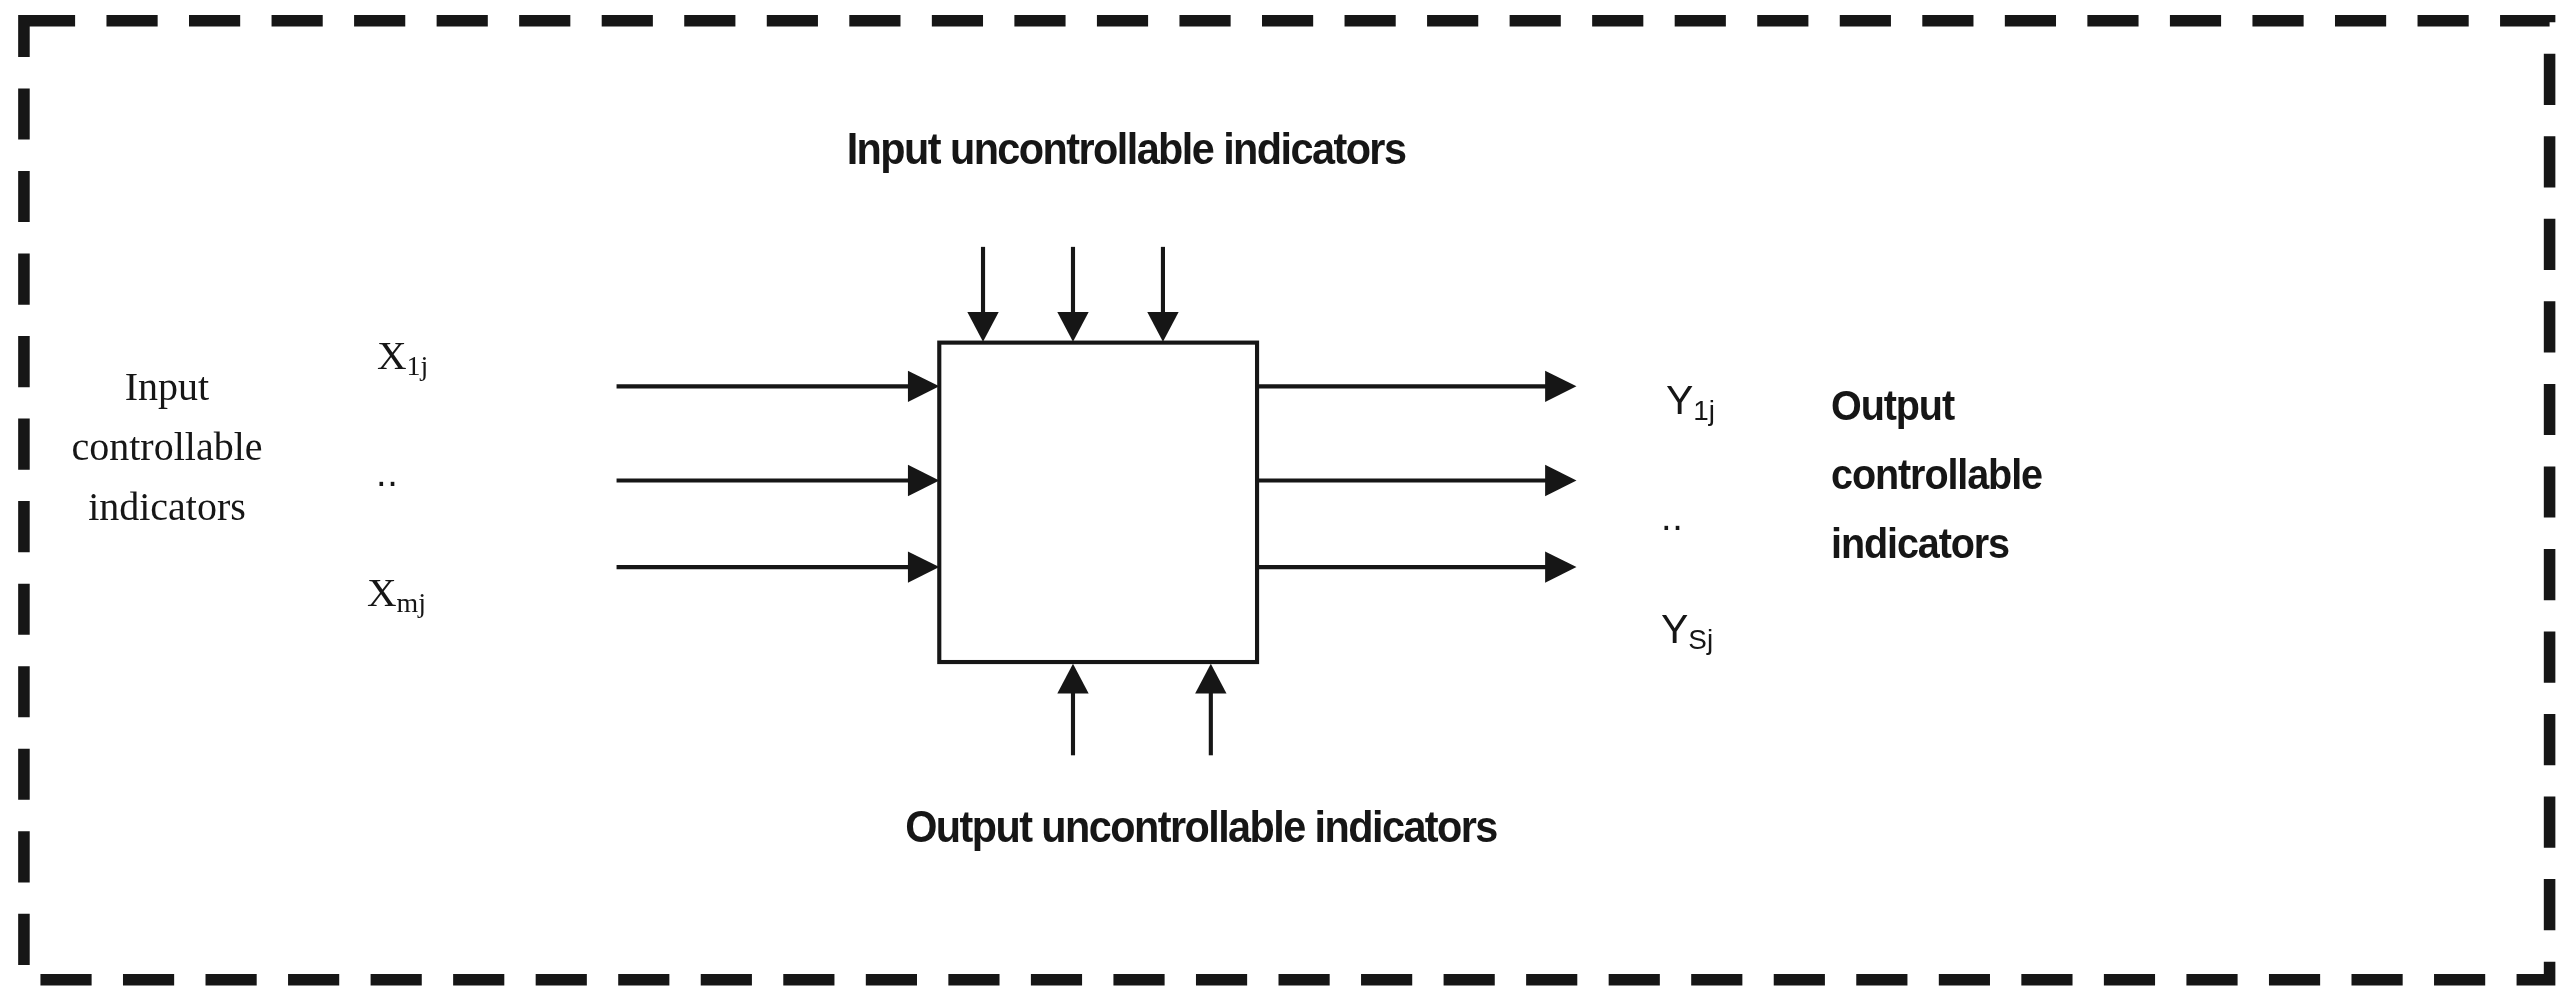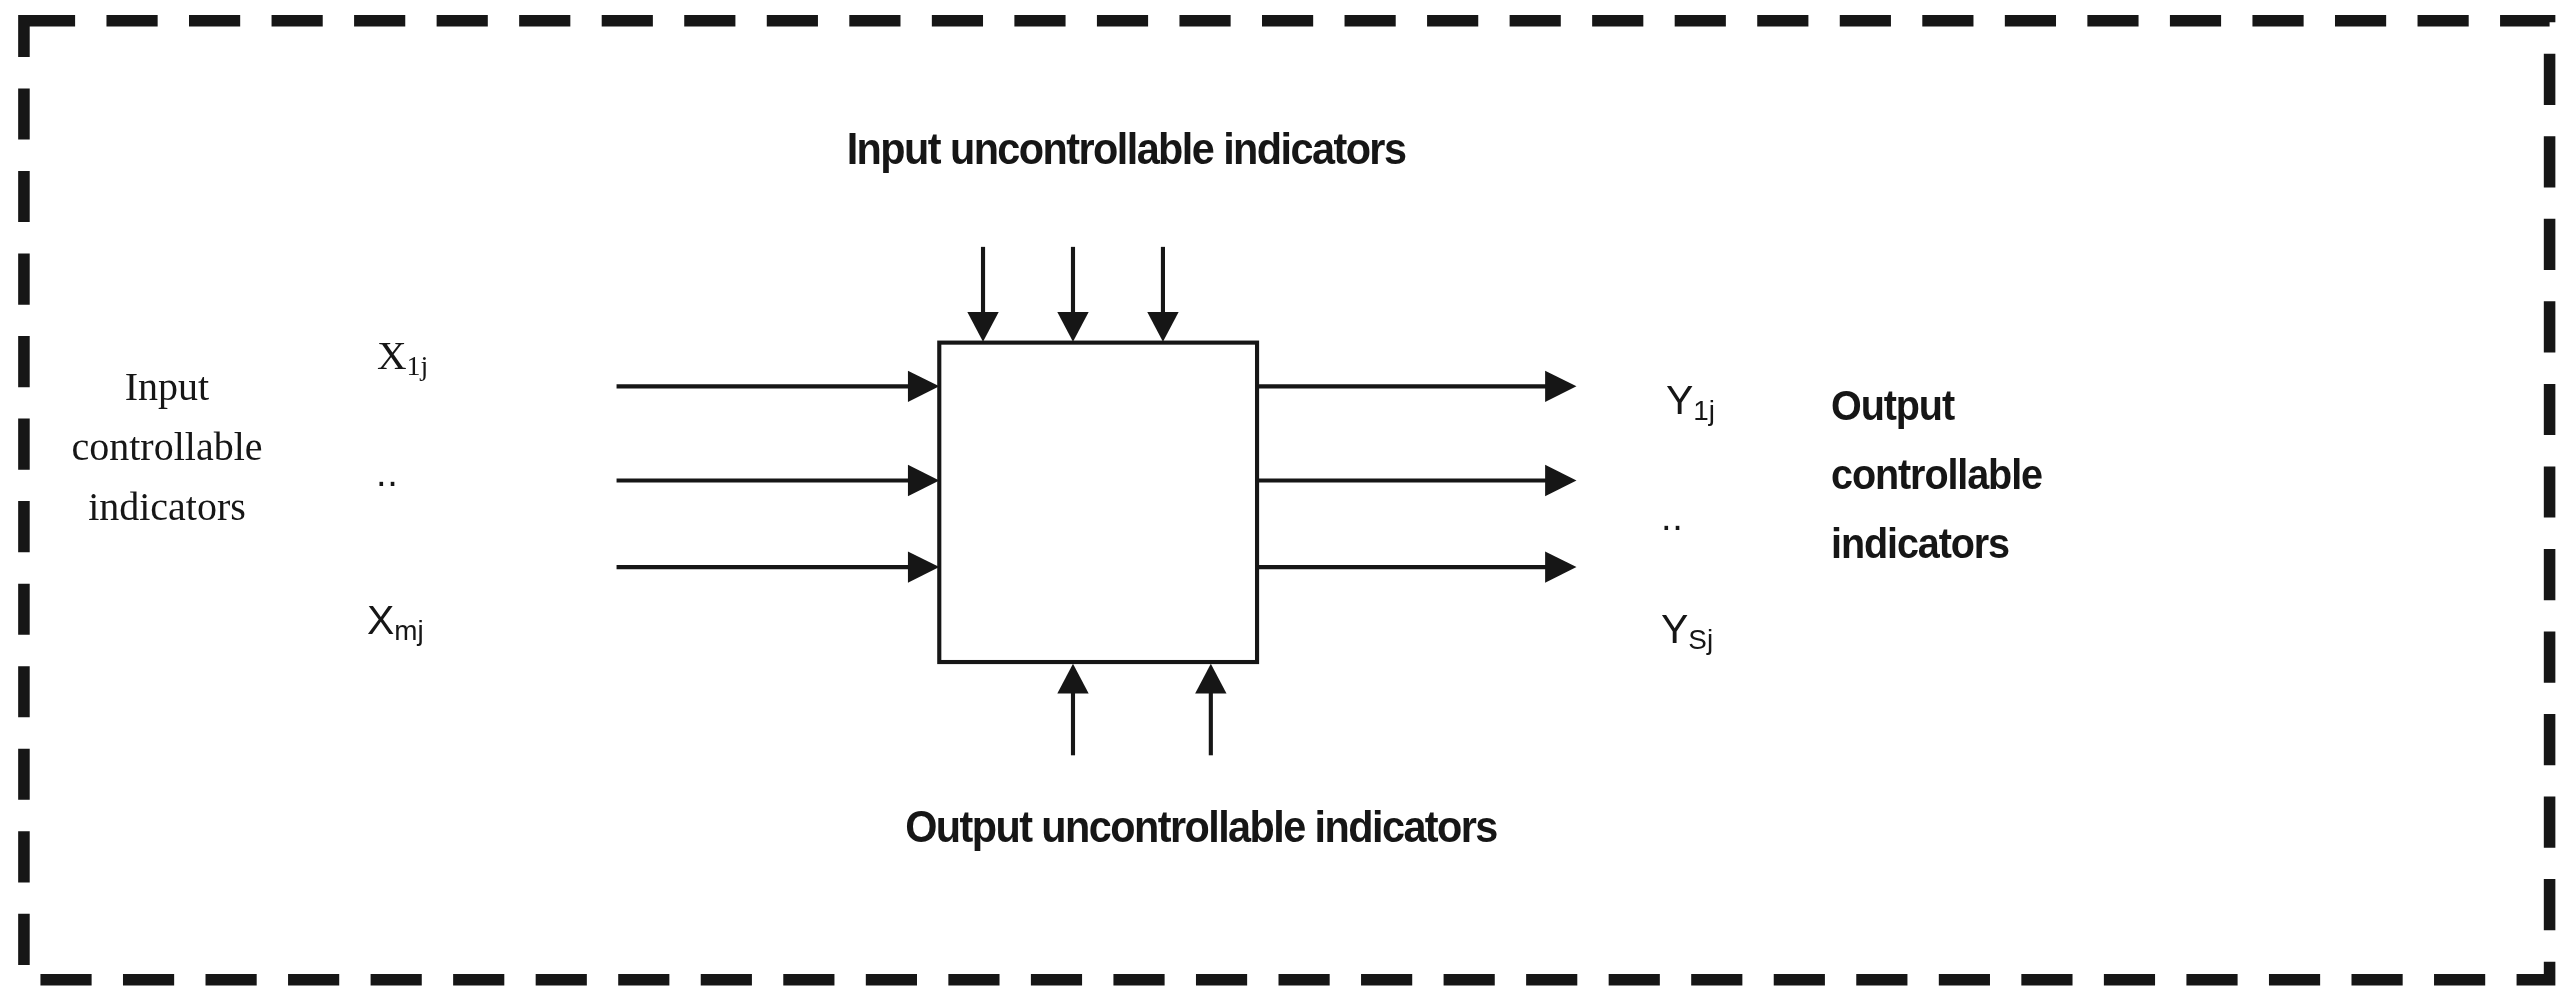--- a/index.html
+++ b/index.html
@@ -107,21 +107,21 @@
   <div class="txt bold-block" style="left:1831px; top:371px;">
     <div>Output</div>
     <div>controllable</div>
     <div>indicators</div>
   </div>
 
   <div class="txt varlabel" style="left:377px; top:335px;font-family:Liberation Serif, serif;"><span>X</span><span class="sub">1j</span></div>
 
   <div class="txt dots" style="left:376px; top:454px;">..</div>
 
-  <div class="txt varlabel" style="left:367px; top:600px;"><span>X</span><span class="sub">mj</span></div>
+  <div class="txt varlabel" style="left:367px; top:572px;font-family:Liberation Serif, serif;"><span>X</span><span class="sub">mj</span></div>
 
   <div class="txt varlabel" style="left:1659px; top:380px;margin-left:7px;"><span>Y</span><span class="sub">1j</span></div>
 
   <div class="txt dots" style="left:1661px; top:498px;">..</div>
 
   <div class="txt varlabel" style="left:1661px; top:609px;"><span>Y</span><span class="sub">Sj</span></div>
 
 </div>
 
 

